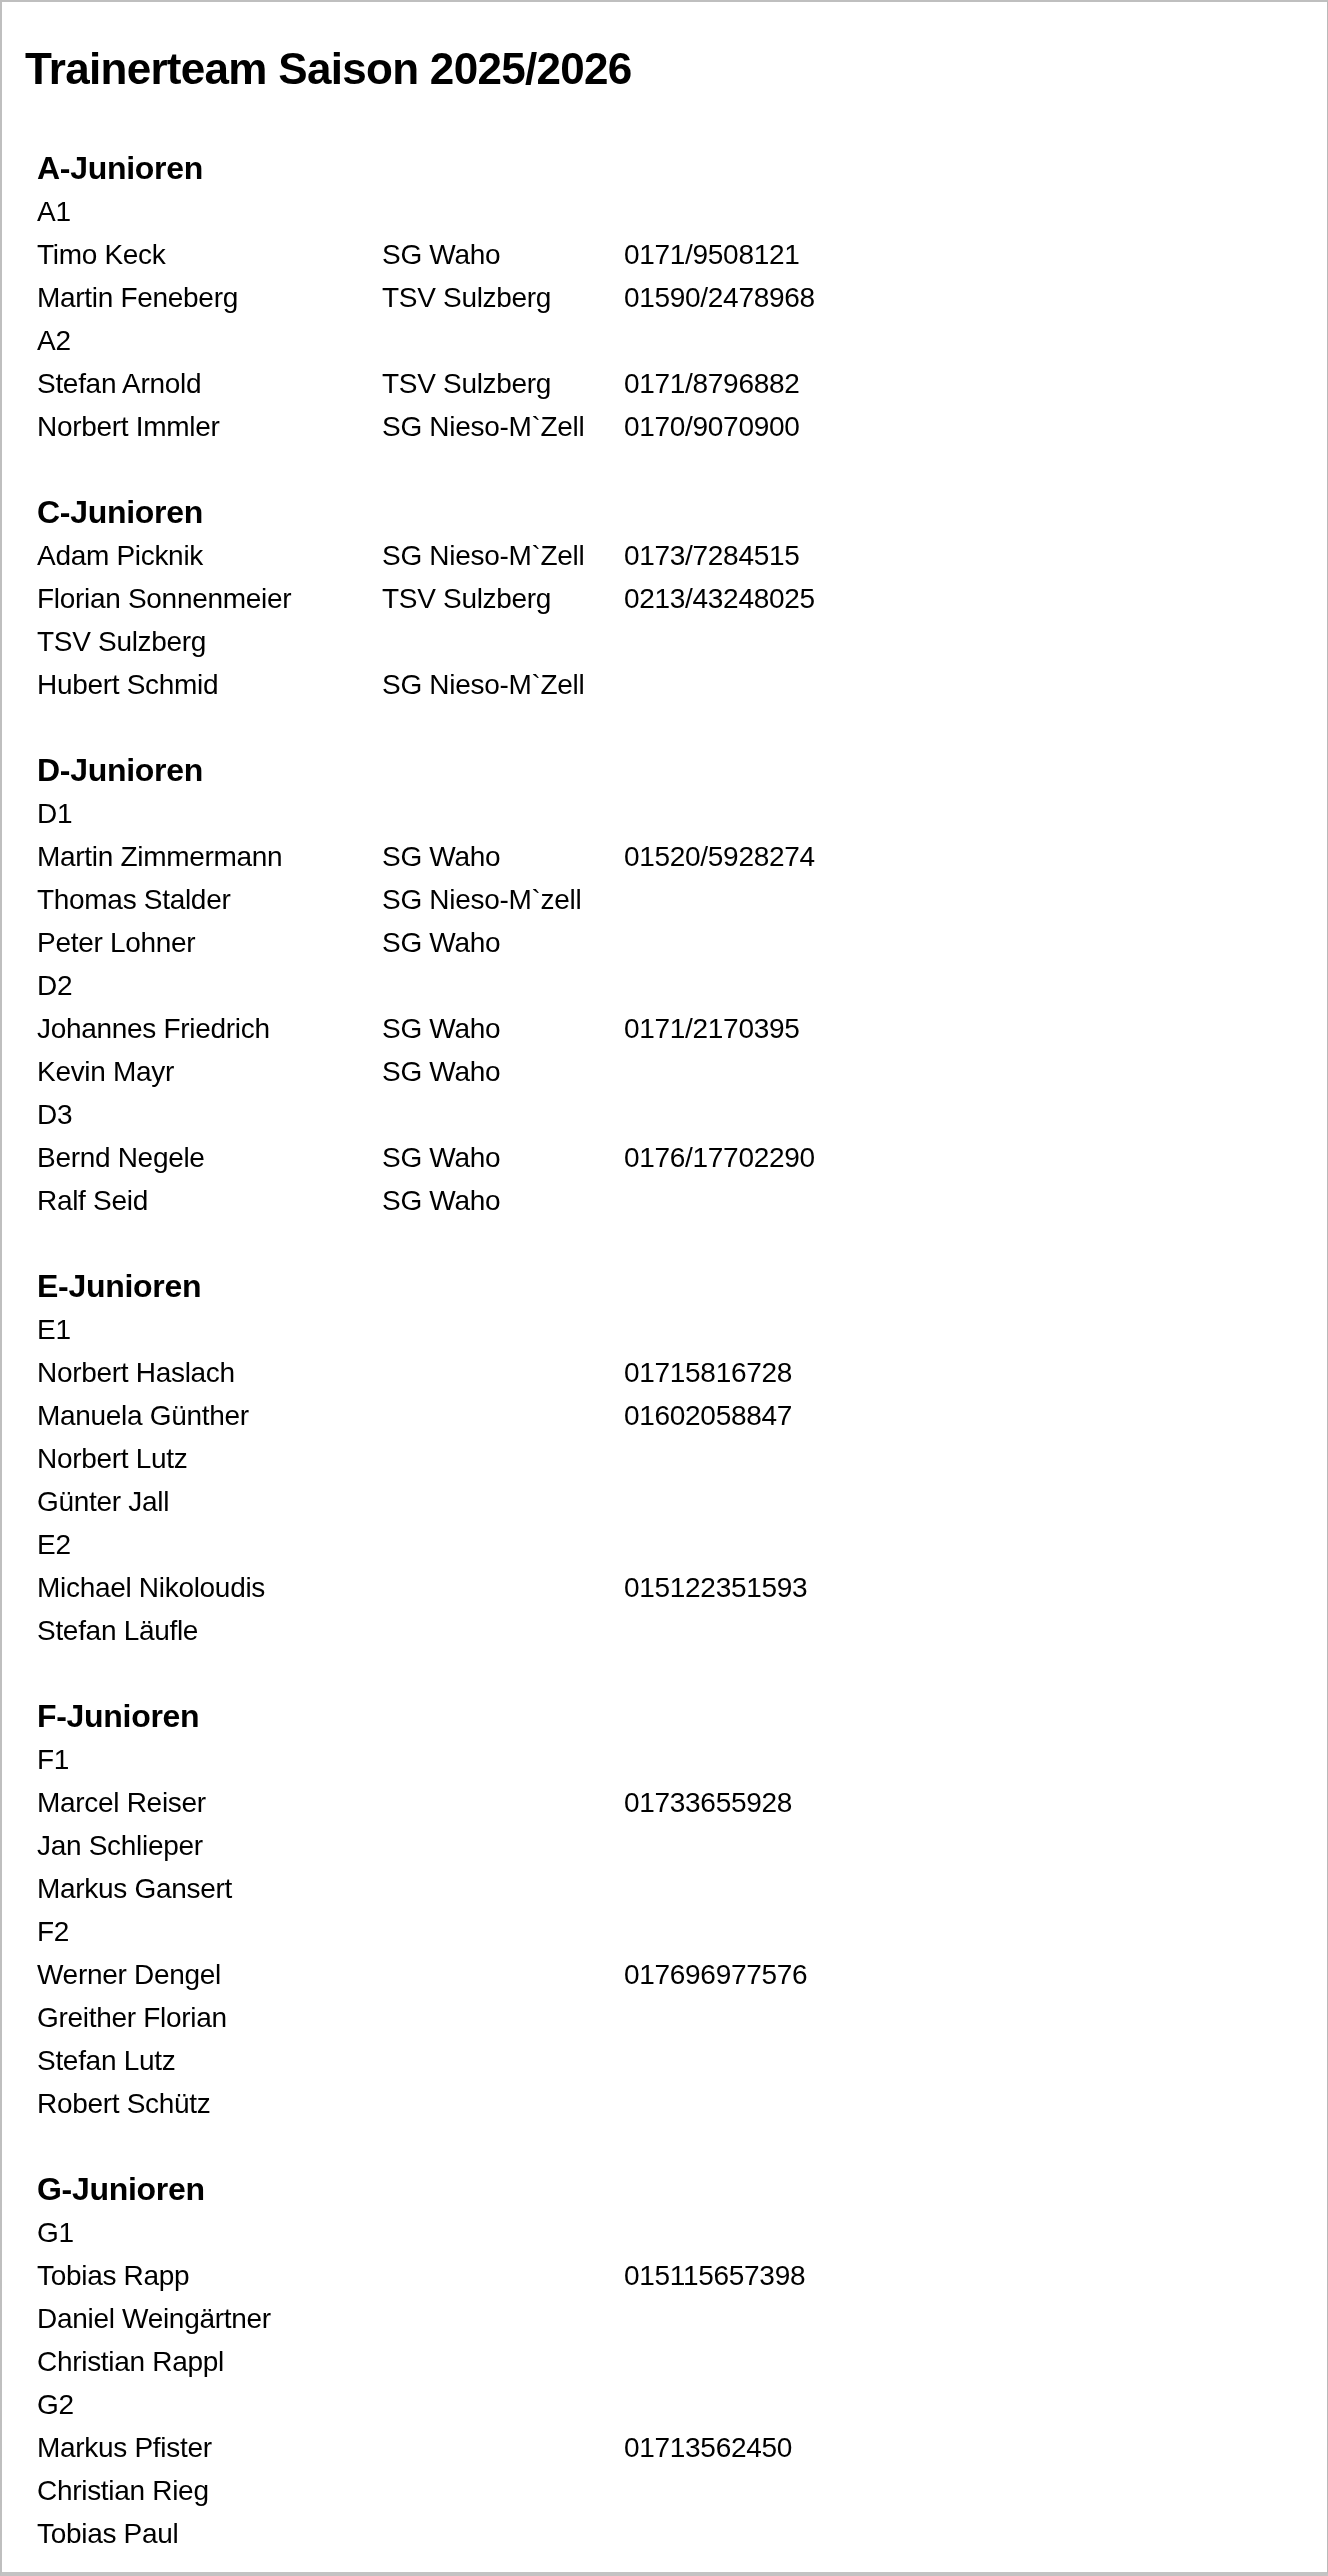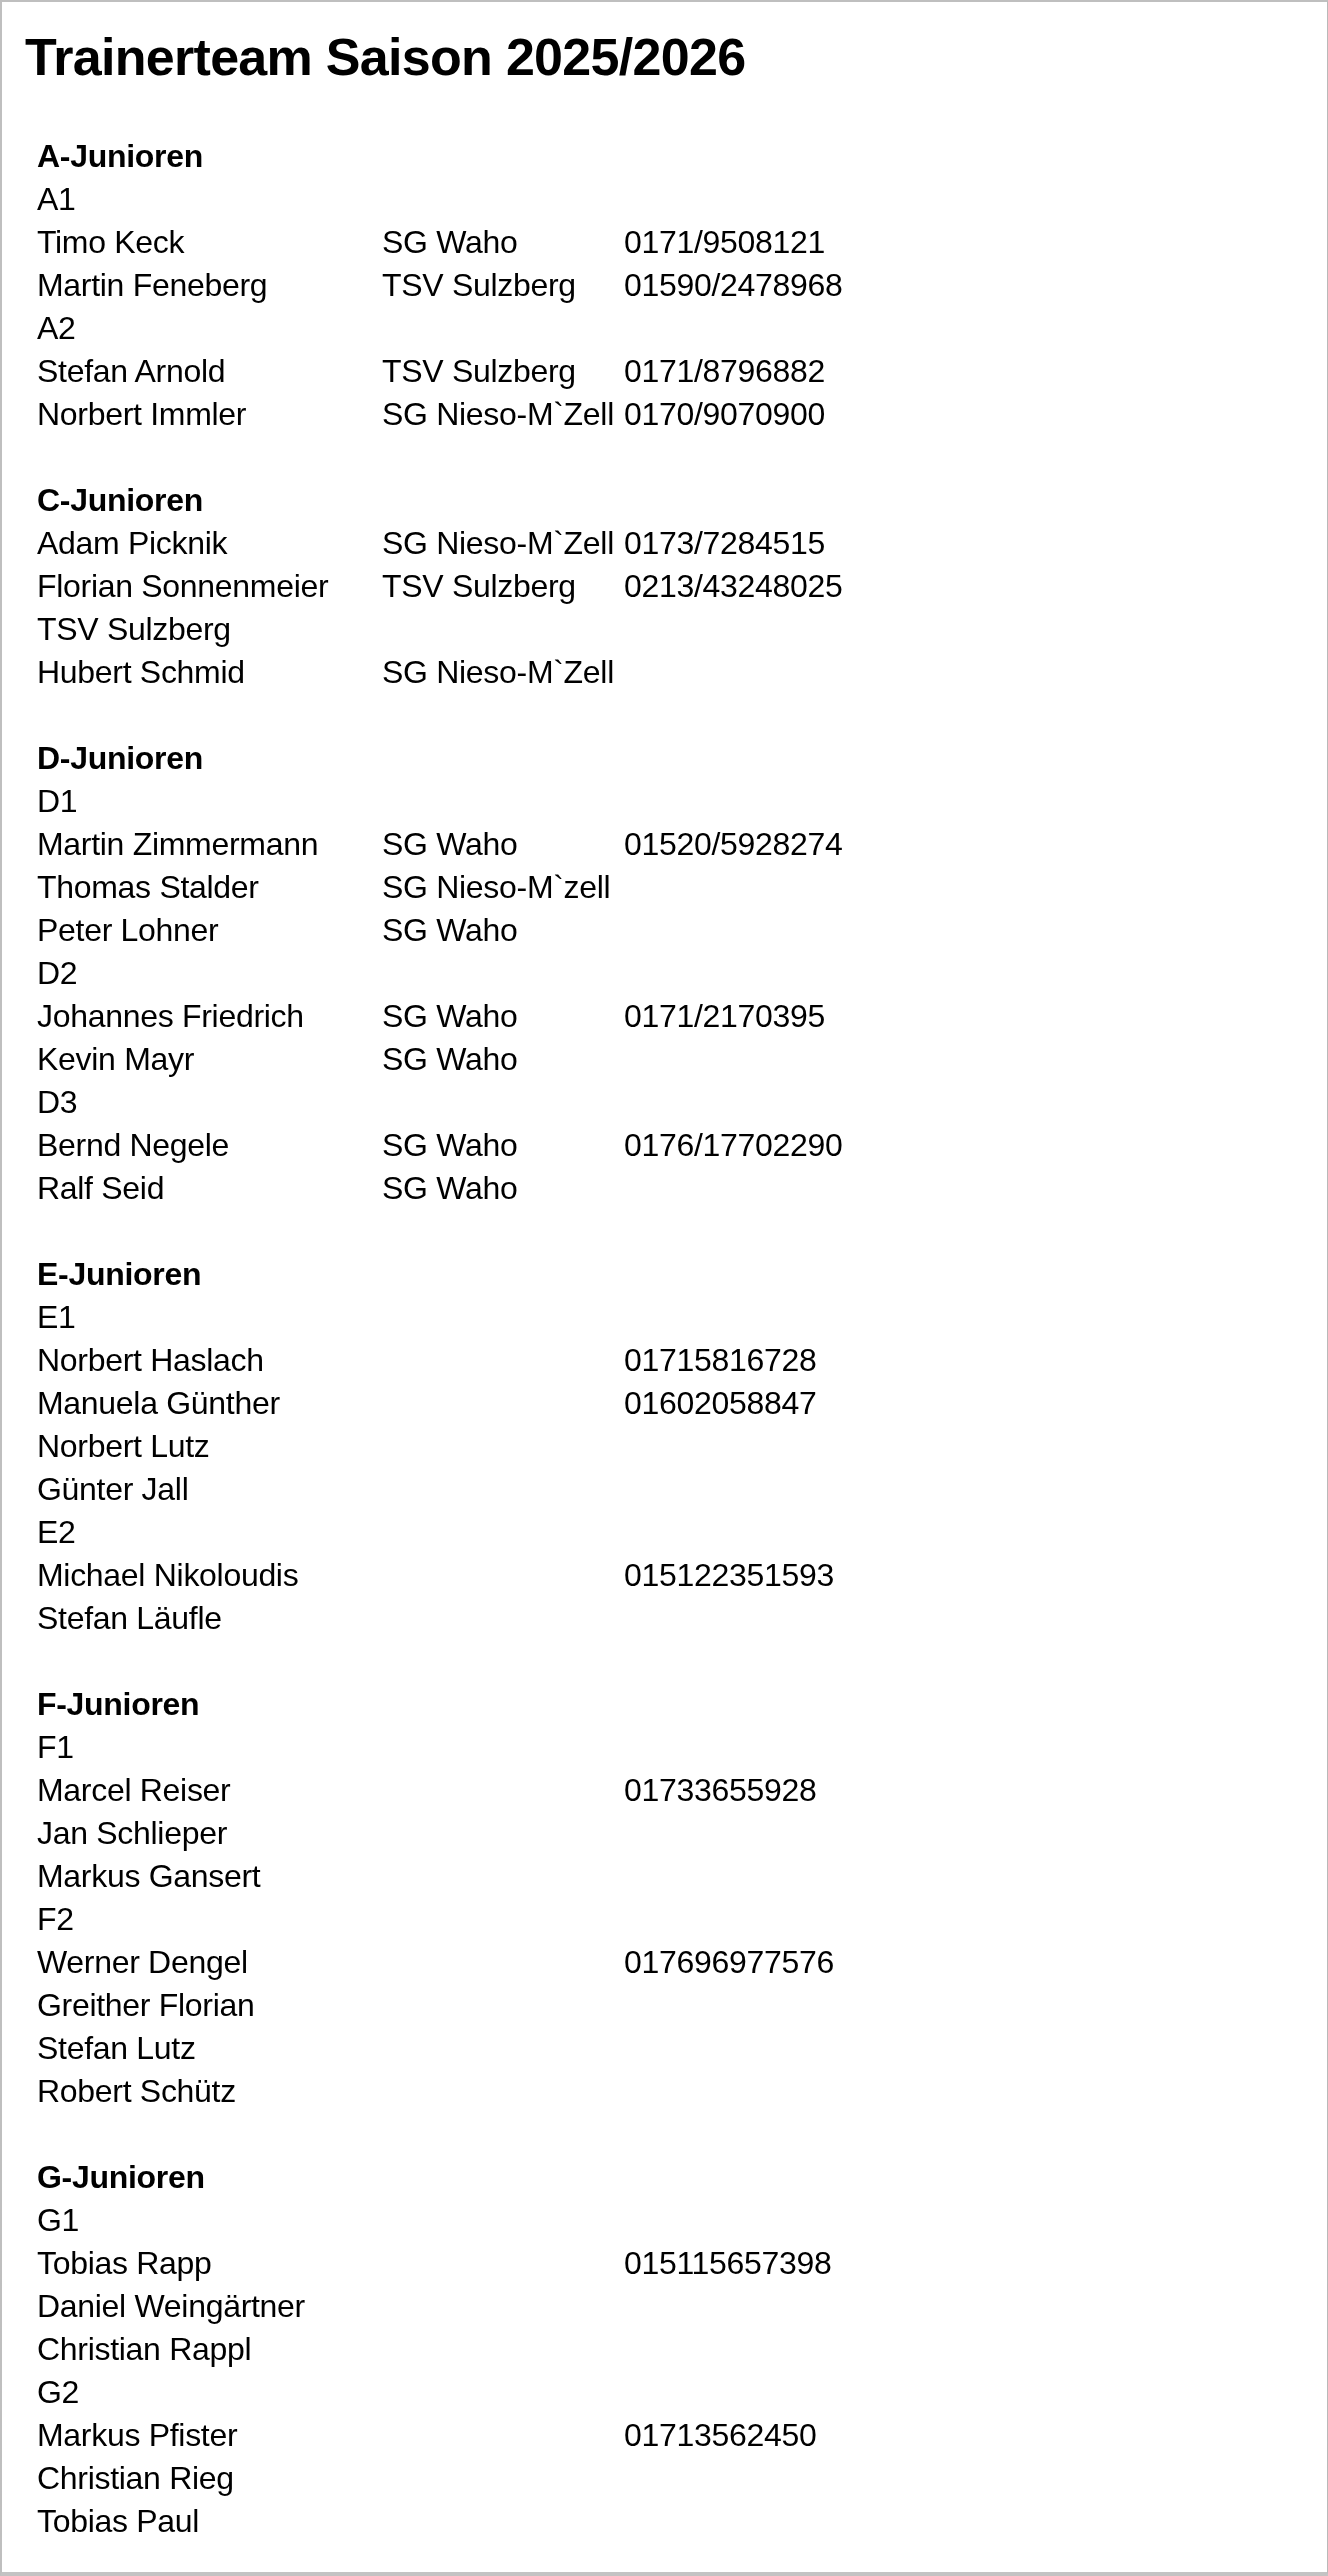--- a/index.html
+++ b/index.html
@@ -16,39 +16,39 @@
     border-top: 2.1px solid #bfbfbf;
     border-left: 2.1px solid #bfbfbf;
     border-right: 2.8px solid #b9b9b9;
     border-bottom: 4.8px solid #c3c3c3;
     padding: 26px 21px 0 23px;
     font-family: "Liberation Sans", sans-serif;
     color: #000000;
     overflow: hidden;
   }
   h1.doc-title {
-    margin: 0 0 49px 0;
-    font-size: 52px;
+    margin: 12px 0 49px 0;
+    font-size: 44px;
     line-height: 58px;
     font-weight: bold;
     letter-spacing: -0.7px;
     white-space: nowrap;
   }
   section.sec { margin: 12px; }
   section.sec + section.sec { margin-top: 43px; }
   h2.sec-heading {
     margin: 0;
     font-size: 32px;
     line-height: 43px;
     font-weight: bold;
     letter-spacing: -0.3px;
   }
   .row {
     display: flex;
-    font-size: 32px;
+    font-size: 28px;
     line-height: 43px;
     letter-spacing: -0.3px;
     white-space: nowrap;
   }
   .col { display: block; }
   .col.name  { width: 345px; flex: 0 0 345px; }
   .col.club  { width: 242px; flex: 0 0 242px; }
   .col.phone { flex: 1 1 auto; }
 </style>
 </head>

